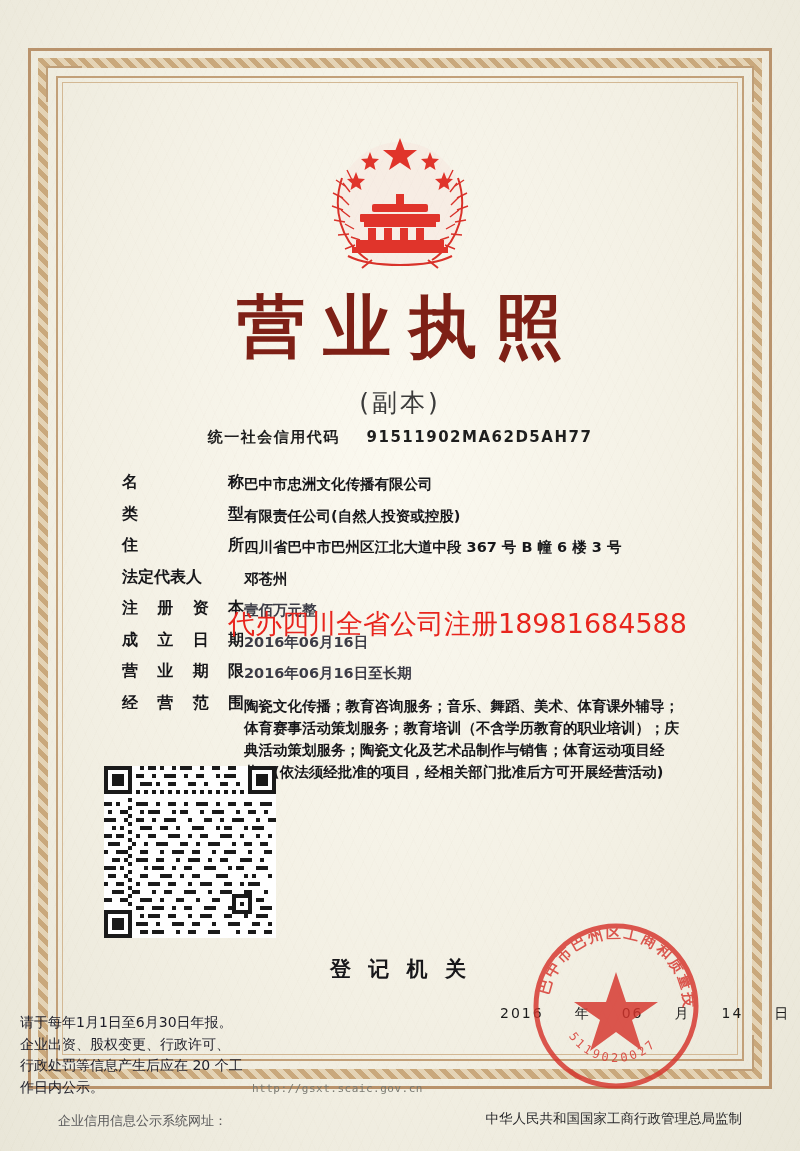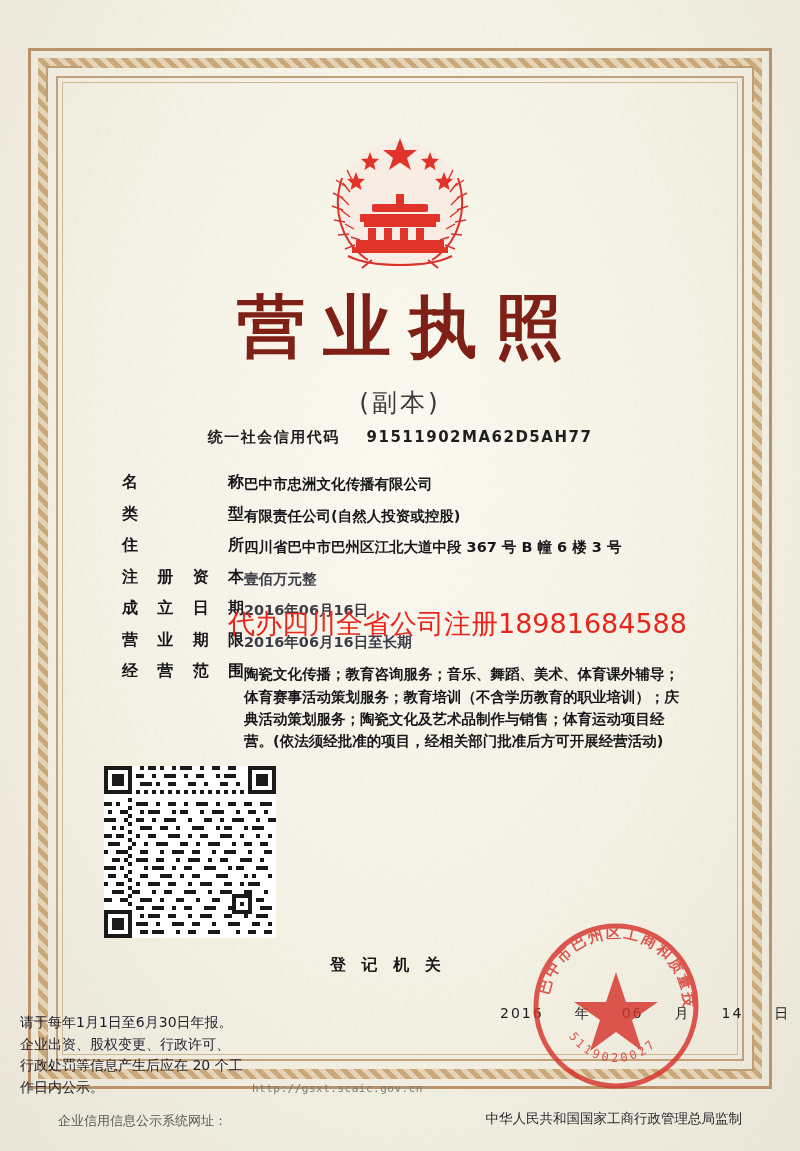--- a/index.html
+++ b/index.html
@@ -166,21 +166,21 @@
     height: 172px;
     background: #fff;
   }
   .qr svg { display: block; }
 
   
   .authority {
     position: absolute;
     top: 955px;
     left: 330px;
-    font-size: 16px;
+    font-size: 21px;
     font-weight: bold;
     letter-spacing: 5px;
     color: #17171a;
     font-family: "DejaVu Sans", sans-serif;
   }
   .date-line {
     position: absolute;
     top: 1005px;
     left: 500px;
     font-size: 14px;
@@ -341,20 +341,24 @@
     </div>
 
     <div class="row address">
       <div class="label">
           <span>住</span>
           <span>所</span>
         </div>
       <div class="value">四川省巴中市巴州区江北大道中段 367 号 B 幢 6 楼 3 号</div>
     </div>
 
+    <div class="row legal">
+      <div class="label">法定代表人</div>
+      <div class="value">邓苍州</div>
+    </div>
 
     <div class="row reg">
       <div class="label">
           <span>注</span>
           <span>册</span>
           <span>资</span>
           <span>本</span>
         </div>
       <div class="value">壹佰万元整</div>
     </div>

